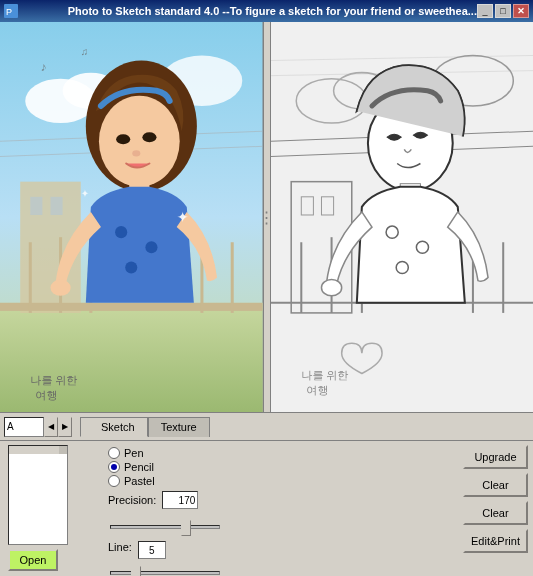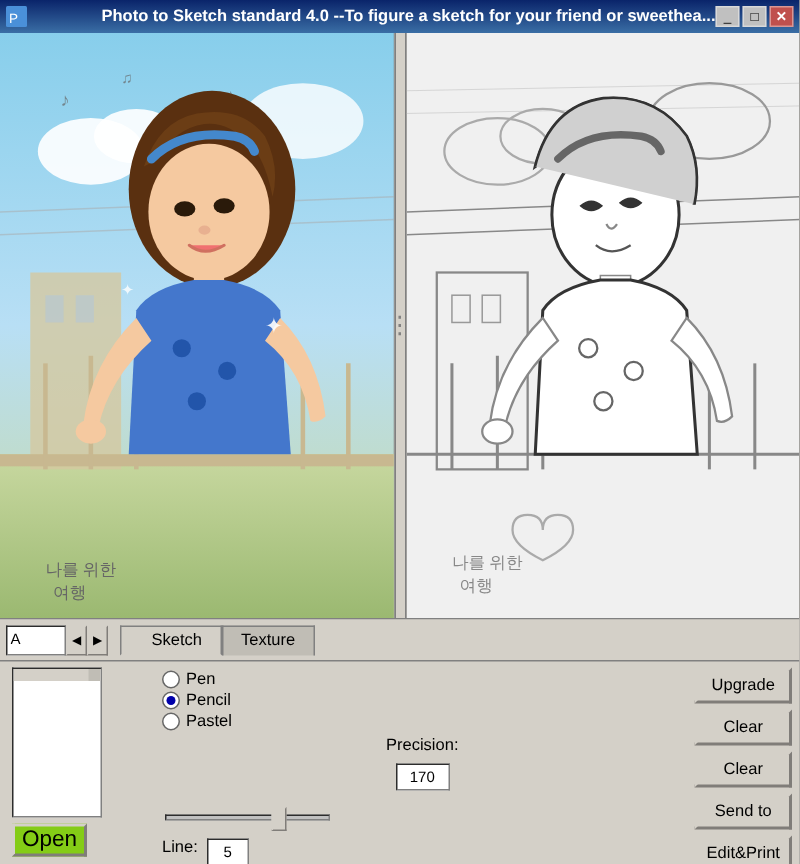--- a/index.html
+++ b/index.html
@@ -168,26 +168,26 @@
       height: 100px;
       border: 1px inset #808080;
       background: white;
       margin-bottom: 4px;
       overflow-y: auto;
     }
 
     .open-btn {
       width: 50px;
       height: 22px;
-      background: #84cc16;
+      background: #bef264;
       border: 2px outset #d4d0c8;
       cursor: pointer;
-      font-size: 15px;
-      display: flex;
-      align-items: flex-start;
+      font-size: 11px;
+      display: flex;
+      align-items: center;
       justify-content: center;
     }
 
     
     .middle-controls {
       flex: 1;
       display: flex;
       flex-direction: column;
       gap: 4px;
       padding-top: 2px;
@@ -223,31 +223,30 @@
       height: 6px;
       border-radius: 50%;
       background: #0000aa;
     }
 
     .precision-row {
       display: flex;
       align-items: center;
       gap: 6px;
       margin-bottom: 4px;
-      flex-direction: column;
     }
 
     .precision-input {
       width: 36px;
       height: 18px;
       border: 1px inset #808080;
       background: white;
       font-size: 10px;
       padding: 1px 2px;
-      text-align: center;
+      text-align: right;
     }
 
     .slider-container {
       width: 110px;
       margin-left: 2px;
     }
 
     .slider-track {
       width: 110px;
       height: 4px;
@@ -571,23 +570,20 @@
         <button class="action-btn">
           <span>Upgrade</span>
         </button>
         <button class="action-btn">
           <span>Clear</span>
         </button>
         <button class="action-btn">
           <span>Clear</span>
         </button>
         <button class="action-btn">
-          <span>Send to</span>
-        </button>
-        <button class="action-btn">
           <span>Edit&amp;Print</span>
         </button>
       </div>
 
     </div>
 
   </div>
 </div>
 
 </body></html>

